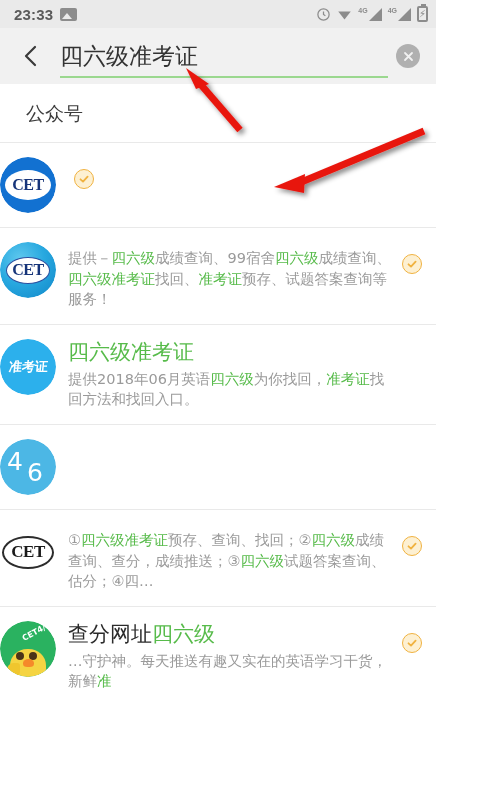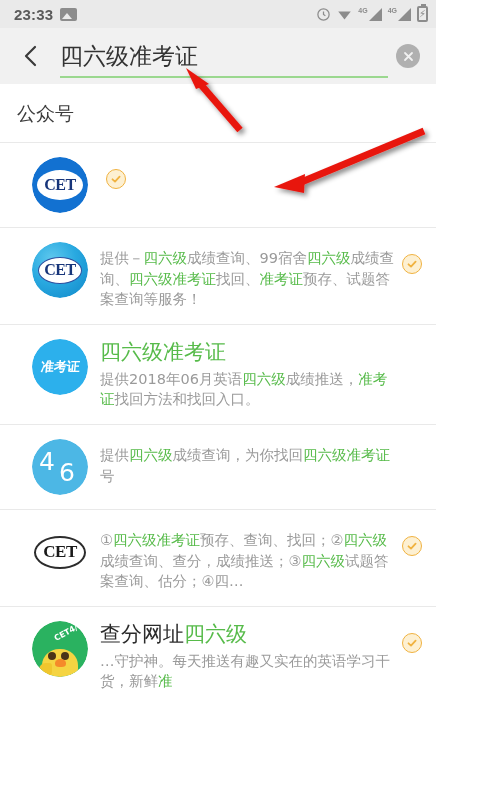--- a/index.html
+++ b/index.html
@@ -73,30 +73,30 @@
   }
   .clear-btn {
     width: 24px; height: 24px; border-radius: 50%; background: #b0b0b0;
     display: flex; align-items: center; justify-content: center;
     flex: 0 0 auto; margin-left: 8px;
   }
   .clear-btn svg { display: block; }
 
   
   .section-head {
-    background: #fff; padding: 17px 0 15px 17px;
+    background: #fff; padding: 17px 0 15px 26px;
   }
   .section-head span {
     font-size: 19px; color: #3c3c3c; font-family: "DejaVu Sans", sans-serif;
   }
 
   
   .list { background: #fff; }
   .item {
-    display: flex; padding: 14px 14px 14px 32px;
+    display: flex; padding: 14px 14px 14px 0;
     border-top: 1px solid #e9e9e9;
     position: relative; background: #fff;
   }
   .avatar {
     flex: 0 0 auto; width: 56px; height: 56px; border-radius: 50%;
     margin-right: 12px; overflow: hidden; position: relative;
     display: flex; align-items: center; justify-content: center;
   }
   .item-body { flex: 1 1 auto; min-width: 0; padding-top: 1px; }
   .title {
@@ -291,37 +291,36 @@
         </div>
       </div>
       <div class="item">
         <div class="avatar">
           <div class="logo-zkz">
             <span>准考证</span>
           </div>
         </div>
         <div class="item-body">
           <div class="title"><span class="hl">四六级准考证</span></div>
-          <div class="desc"><span>提供2018年06月英语</span><span class="hl">四六级</span><span>成绩推送，</span><span class="hl">准考证</span><span>找回方法和找回入口。</span></div>
+          <div class="desc"><span>提供2018年06月英语</span><span class="hl">四六级</span><span>为你找回，</span><span class="hl">准考证</span><span>找回方法和找回入口。</span></div>
         </div>
         <div class="verified hidden">
           <svg width="12" height="12" viewBox="0 0 12 12" fill="none" stroke="#f0b240" stroke-width="1.8" stroke-linecap="round" stroke-linejoin="round">
             <path d="M2.5 6.3 L5 8.6 L9.6 3.6"></path>
           </svg>
         </div>
       </div>
       <div class="item">
         <div class="avatar">
           <div class="logo-46">
             <span class="n4">4</span>
             <span class="n6">6</span>
           </div>
         </div>
         <div class="item-body">
-          <div class="desc"><span>提供</span><span class="hl">四六级</span><span>成绩查询，为你找回</span><span class="hl">四六级准考证</span><span>号</span></div>
         </div>
         <div class="verified hidden">
           <svg width="12" height="12" viewBox="0 0 12 12" fill="none" stroke="#f0b240" stroke-width="1.8" stroke-linecap="round" stroke-linejoin="round">
             <path d="M2.5 6.3 L5 8.6 L9.6 3.6"></path>
           </svg>
         </div>
       </div>
       <div class="item">
         <div class="avatar">
           <div class="logo-cet-white">

